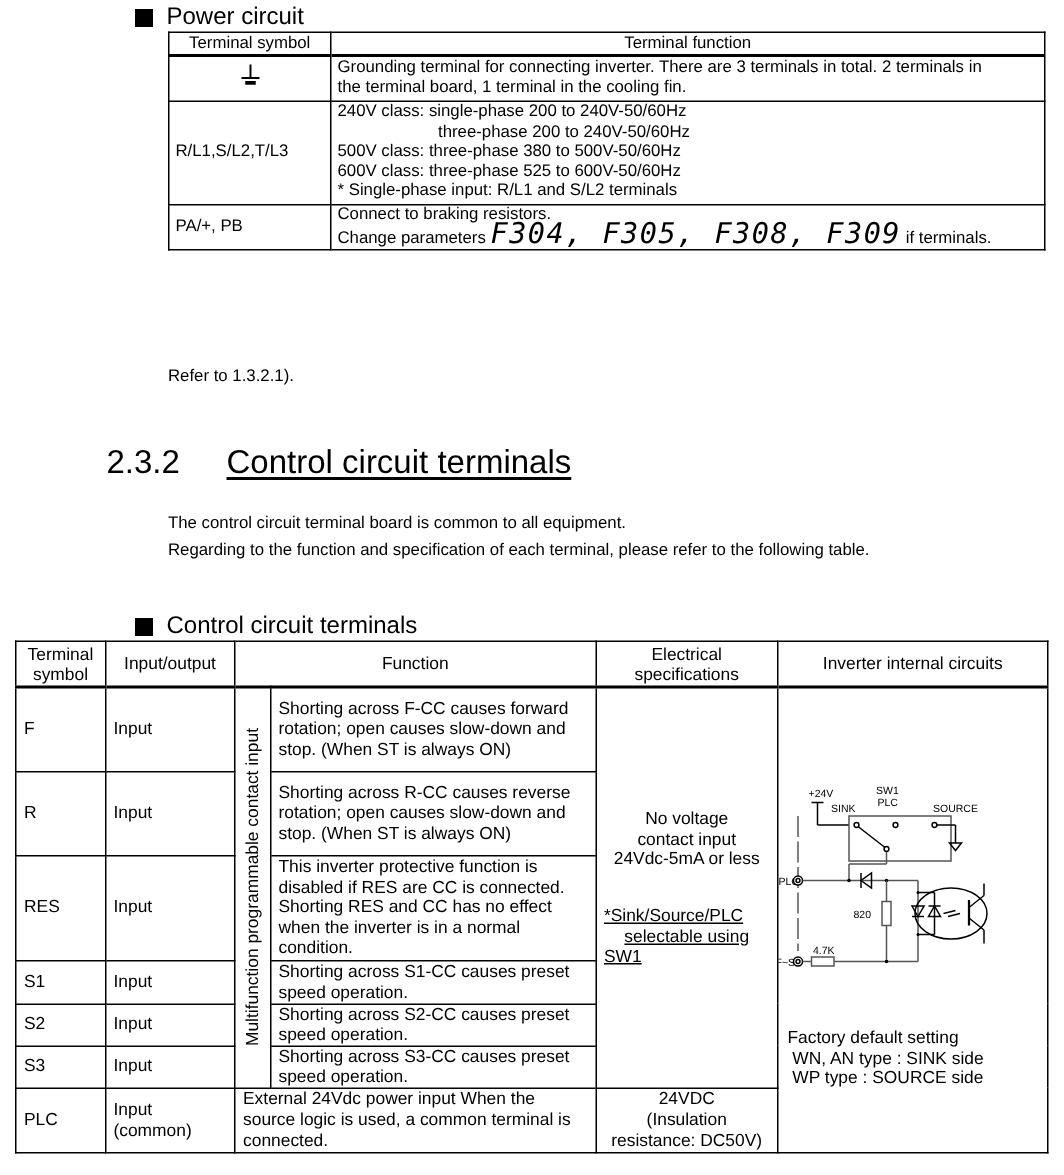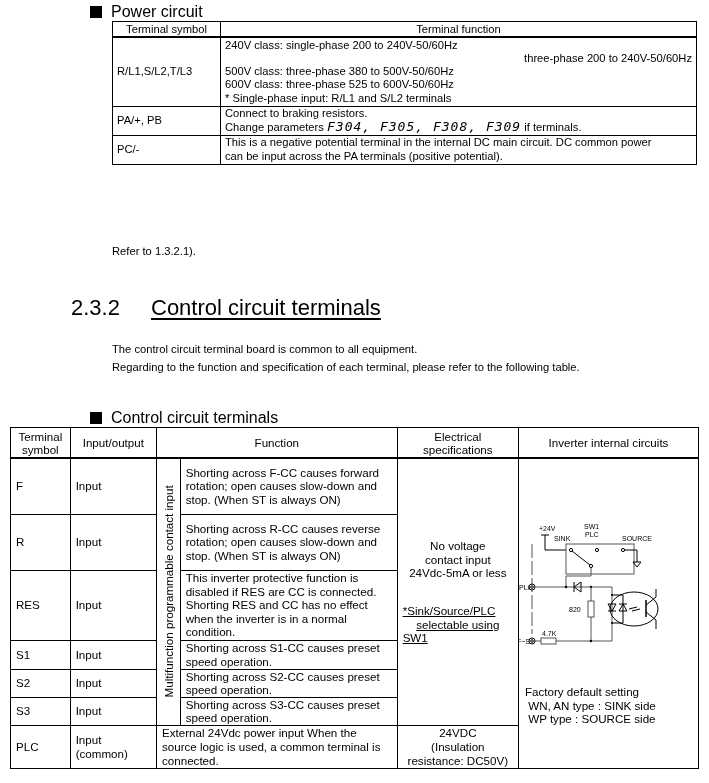--- a/index.html
+++ b/index.html
@@ -10,21 +10,21 @@
   .abs { position: absolute; }
   .sec-head { font-size: 16px; line-height: 18px; display: flex; align-items: center; }
   .sec-head .sq { display: inline-block; width: 12px; height: 12px; background: #000; margin-right: 9px; }
   table { border-collapse: collapse; position: absolute; }
   td, th { border: 1px solid #000; font-weight: normal; vertical-align: middle; padding: 0 4px; }
   
   #power { left: 112px; top: 21px; width: 585px; font-size: 11.2px; line-height: 13.2px; }
   #power th { text-align: center; height: 14px; line-height: 13px; }
   #power tr.hdr th { border-bottom: 2px solid #000; }
   #power td.sym { width: 99px; }
-  .seg { font-family: "DejaVu Sans Mono", monospace; font-style: italic; font-size: 13px; letter-spacing: 1px; }
+  .seg { font-family: "DejaVu Sans Mono", monospace; font-style: italic; font-size: 19px; letter-spacing: 1px; }
   .note { font-size: 11.2px; line-height: 18px; }
   .h2 { font-size: 22px; line-height: 26px; text-decoration: underline; text-underline-offset: 3px; }
   .h2 .num { display: inline-block; width: 80px; }
   .para { font-size: 11.2px; line-height: 18px; }
   
   #control { left: 10px; top: 427px; width: 689px; font-size: 11.6px; line-height: 13.6px; }
   #control th { text-align: center; height: 29px; line-height: 13px; border-bottom: 2px solid #000; }
   #control td { padding: 0 5px; }
   .vert {
     writing-mode: vertical-rl; transform: rotate(180deg); text-align: center;
@@ -42,46 +42,52 @@
   <span class="sq"></span>
   <span>Power circuit</span>
 </div>
 
 <table id="power">
   <tbody>
       <tr class="hdr">
     <th>Terminal symbol</th>
     <th>Terminal function</th>
   </tr>
+  <tr style="height:30px;">
+    <td class="sym center">
+      <svg width="16" height="16" viewBox="0 0 16 16">
+        <line x1="8" y1="1" x2="8" y2="10" stroke="#000" stroke-width="1.3"></line>
+        <line x1="2" y1="10" x2="14" y2="10" stroke="#000" stroke-width="1.3"></line>
+        <rect x="4.5" y="12" width="7" height="2.5" fill="#000"></rect>
+      </svg>
+    </td>
+    <td>
+      <div>Grounding terminal for connecting inverter. There are 3 terminals in total. 2 terminals in</div>
+      <div>the terminal board, 1 terminal in the cooling fin.</div>
+    </td>
+  </tr>
   <tr style="height:69px;">
     <td class="sym">R/L1,S/L2,T/L3</td>
     <td>
       <div>240V class: single-phase 200 to 240V-50/60Hz</div>
-      <div style="padding-left:67px;text-align:right;">three-phase 200 to 240V-50/60Hz</div>
+      <div style="padding-left:67px;">three-phase 200 to 240V-50/60Hz</div>
       <div>500V class: three-phase 380 to 500V-50/60Hz</div>
       <div>600V class: three-phase 525 to 600V-50/60Hz</div>
       <div>* Single-phase input: R/L1 and S/L2 terminals</div>
     </td>
   </tr>
   <tr style="height:29px;">
     <td class="sym">PA/+, PB</td>
     <td>
       <div>Connect to braking resistors.</div>
       <div>
         <span>Change parameters</span>
         <span class="seg">F304, F305, F308, F309</span>
         <span>if terminals.</span>
       </div>
-    </td>
-  </tr>
-  <tr style="height:29px;">
-    <td class="sym">PC/-</td>
-    <td>
-      <div>This is a negative potential terminal in the internal DC main circuit. DC common power</div>
-      <div>can be input across the PA terminals (positive potential).</div>
     </td>
   </tr>
 </tbody>
   </table>
 
 <div class="abs note" style="left:112px; top:242px;">
   <div>Refer to 1.3.2.1).</div>
 </div>
 
 <div class="abs h2" style="left:71px; top:295px;">

